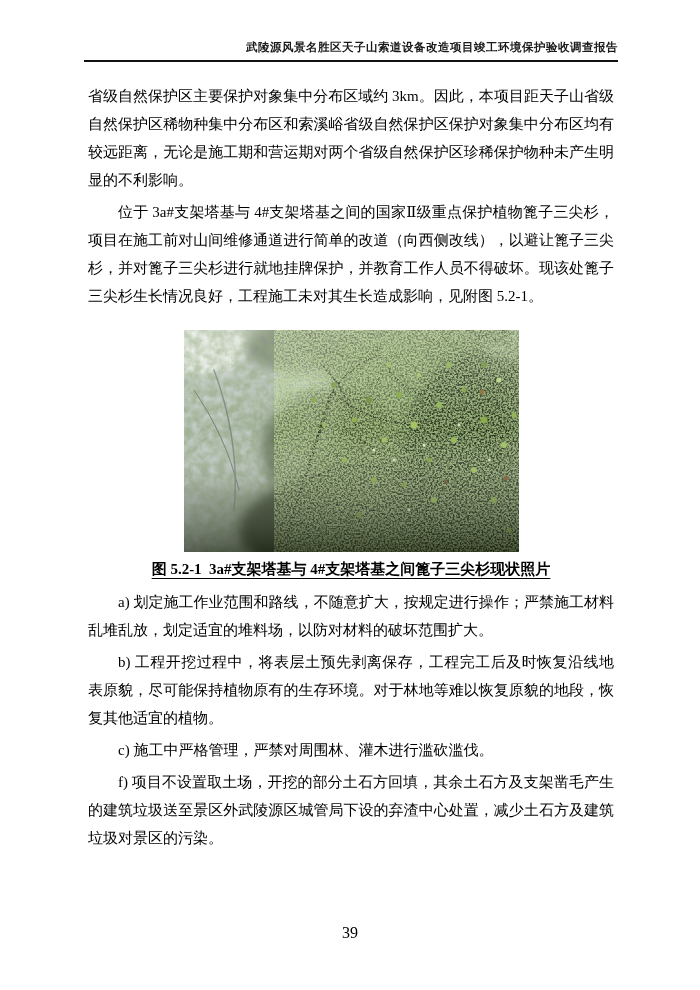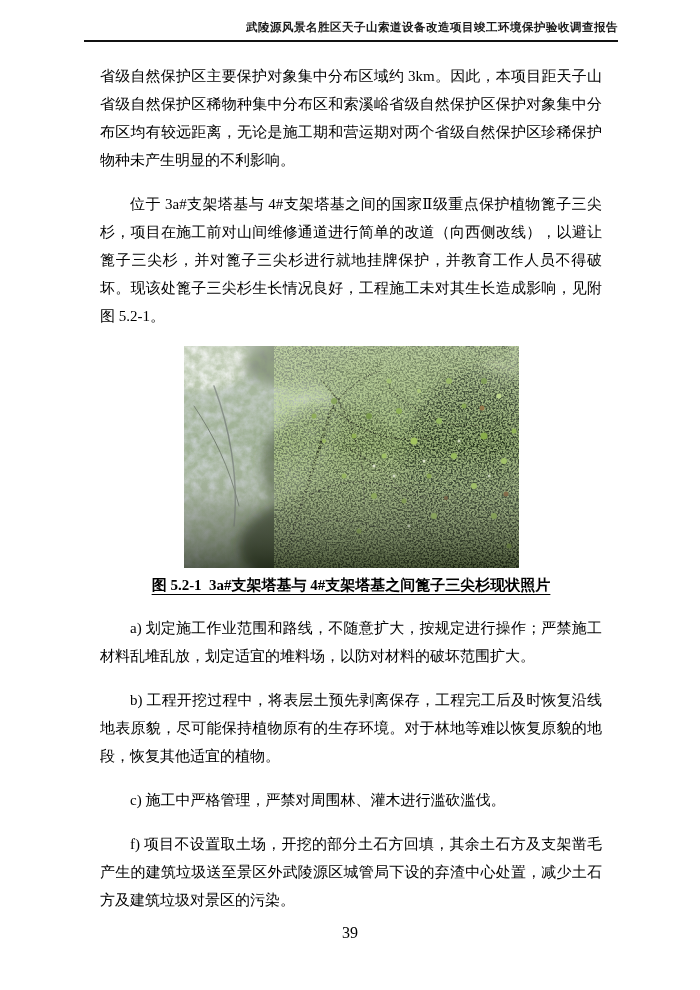--- a/index.html
+++ b/index.html
@@ -1,27 +1,27 @@
 <!DOCTYPE html>
 <html><head>
 <meta charset="utf-8">
 <style>
   html,body{margin:0;padding:0;background:#ffffff;}
   body{width:700px;height:990px;position:relative;color:#000;
        font-family:"Liberation Serif","DejaVu Serif",serif;}
   .page{width:700px;height:990px;position:relative;background:#fff;overflow:hidden;}
   .content{margin:0 82px 0 84px;}
-  .header{padding-top:20px;padding-bottom:5px;border-bottom:2px solid #111;
+  .header{padding-top:40px;padding-bottom:5px;border-bottom:2px solid #111;
           text-align:right;font-size:11.5px;font-weight:bold;letter-spacing:.5px;
           font-family:"Liberation Sans","DejaVu Sans",sans-serif;color:#1a1a1a;}
   .body-text{margin-top:20px;font-size:15px;line-height:28px;text-align:justify;}
-  .para{margin:16px;text-indent:2em;}
+  .para{margin:4px;text-indent:2em;}
   .para.no-indent{text-indent:0;}
   .para.underlined{text-decoration-thickness:1px;text-underline-offset:4px;}
-  figure{margin:8px 0 2px;padding:0;text-align:center;}
+  figure{margin:20px 0 2px;padding:0;text-align:center;}
   .photo{width:335px;height:222px;margin:0 auto;line-height:0;}
   .photo svg{width:335px;height:222px;display:block;}
   .caption{font-weight:bold;font-size:15px;line-height:26px;margin:4px 0 6px;
            text-align:center;text-decoration:underline;text-decoration-thickness:1px;
            text-underline-offset:4px;white-space:pre-wrap;}
   .item .label{display:inline;}
   .footer{position:absolute;left:0;right:0;bottom:48px;text-align:center;
           font-size:16px;font-family:"Liberation Serif","DejaVu Serif",serif;}
 </style>
 </head>

